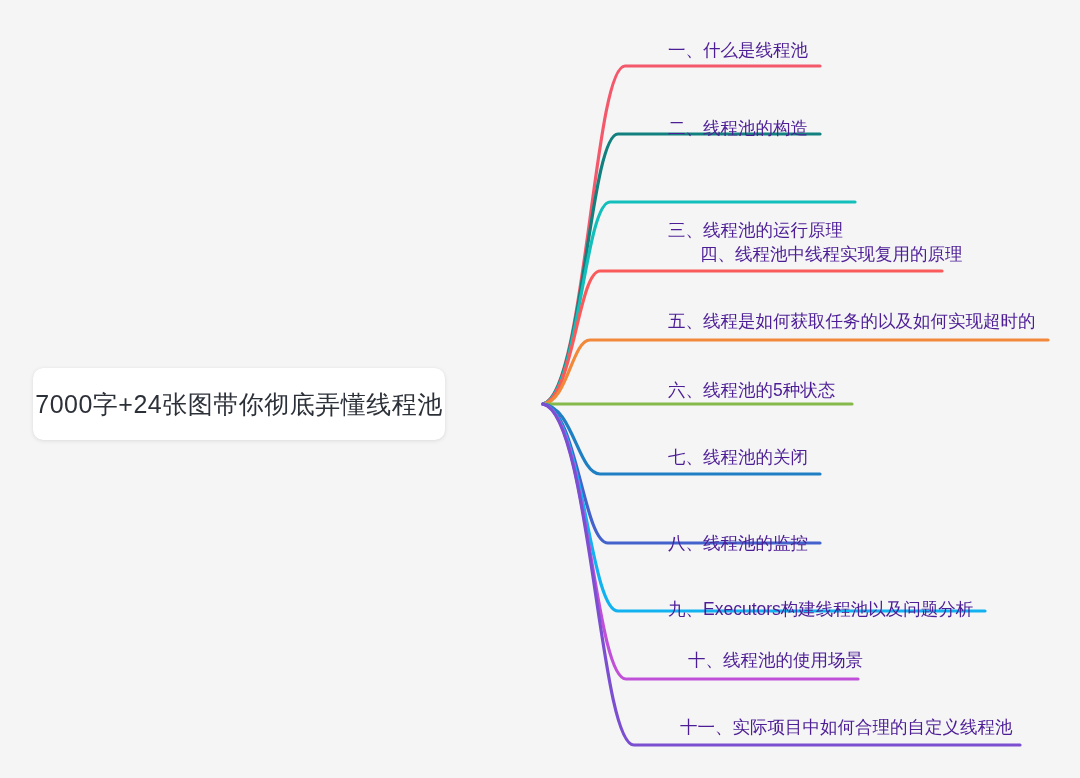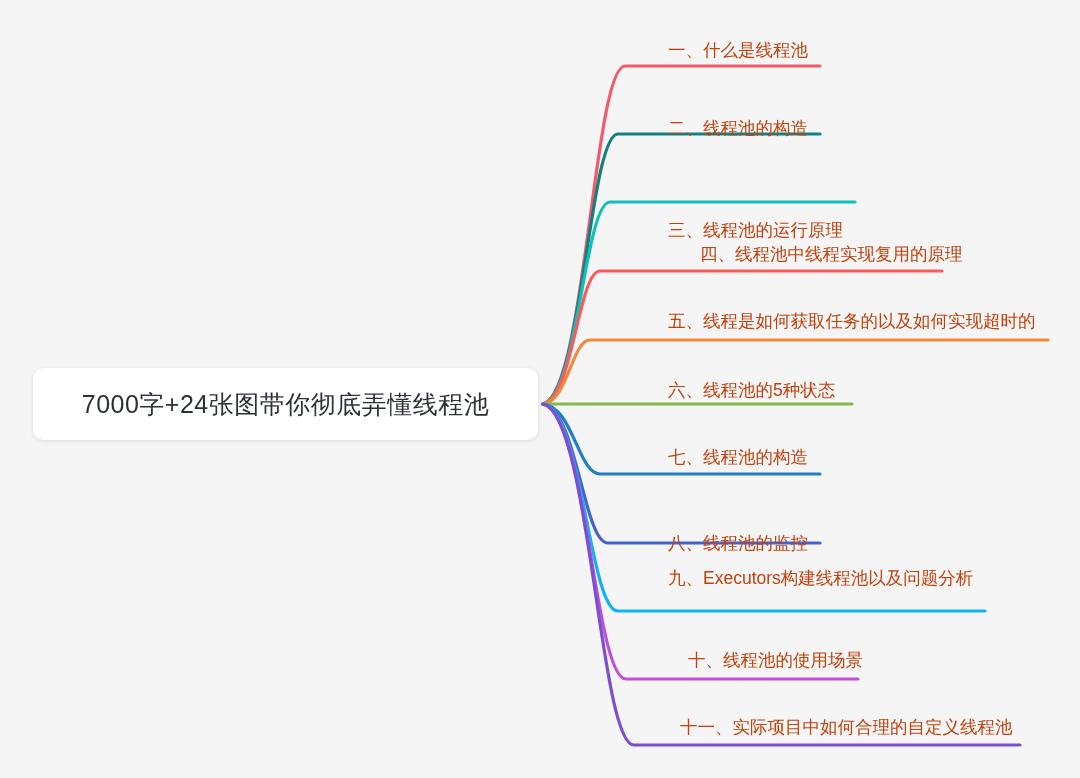--- a/index.html
+++ b/index.html
@@ -26,42 +26,42 @@
     top: 0;
     left: 0;
     width: 1080px;
     height: 778px;
     pointer-events: none;
   }
   .center-node {
     position: absolute;
     left: 33px;
     top: 368px;
-    width: 505px;
+    width: 412px;
     height: 72px;
     background: #ffffff;
     border-radius: 10px;
     box-shadow: 0 1px 4px rgba(0,0,0,0.10), 0 0 1px rgba(0,0,0,0.07);
     display: flex;
     align-items: center;
     justify-content: center;
     box-sizing: border-box;
     z-index: 5;
   }
   .center-node-label {
     font-size: 25px;
     color: #2c3038;
     letter-spacing: 0.5px;
     white-space: nowrap;
     line-height: 1;
   }
   .branch-label {
     position: absolute;
     font-size: 17.5px;
-    color: #c2410c;
+    color: #4c1d95;
     white-space: nowrap;
     line-height: 1;
     z-index: 4;
     text-align: center;
   }
   .watermark {
     position: absolute;
     right: 16px;
     bottom: 6px;
     font-size: 19px;
@@ -94,21 +94,21 @@
     <span class="center-node-label">7000字+24张图带你彻底弄懂线程池</span>
   </div>
 
   <div id="labels">
       <div class="branch-label" style="left: 668px; top: 42px;">一、什么是线程池</div>
       <div class="branch-label" style="left: 668px; top: 120px;">二、线程池的构造</div>
       <div class="branch-label" style="left: 668px; top: 178px; margin-top: 44px;">三、线程池的运行原理</div>
       <div class="branch-label" style="left: 700px; top: 246px;">四、线程池中线程实现复用的原理</div>
       <div class="branch-label" style="left: 668px; top: 313px;">五、线程是如何获取任务的以及如何实现超时的</div>
       <div class="branch-label" style="left: 668px; top: 382px;">六、线程池的5种状态</div>
-      <div class="branch-label" style="left: 668px; top: 449px;">七、线程池的构造</div>
+      <div class="branch-label" style="left: 668px; top: 449px;">七、线程池的关闭</div>
       <div class="branch-label" style="left: 668px; top: 517px; margin-top: 18px;">八、线程池的监控</div>
-      <div class="branch-label" style="left: 668px; top: 570px;">九、Executors构建线程池以及问题分析</div>
+      <div class="branch-label" style="left: 668px; top: 601px;">九、Executors构建线程池以及问题分析</div>
       <div class="branch-label" style="left: 668px; top: 652px; margin-left: 20px;">十、线程池的使用场景</div>
       <div class="branch-label" style="left: 668px; top: 719px; margin-left: 12px;">十一、实际项目中如何合理的自定义线程池</div>
     </div>
 
 
 </div>
 
 </body></html>

